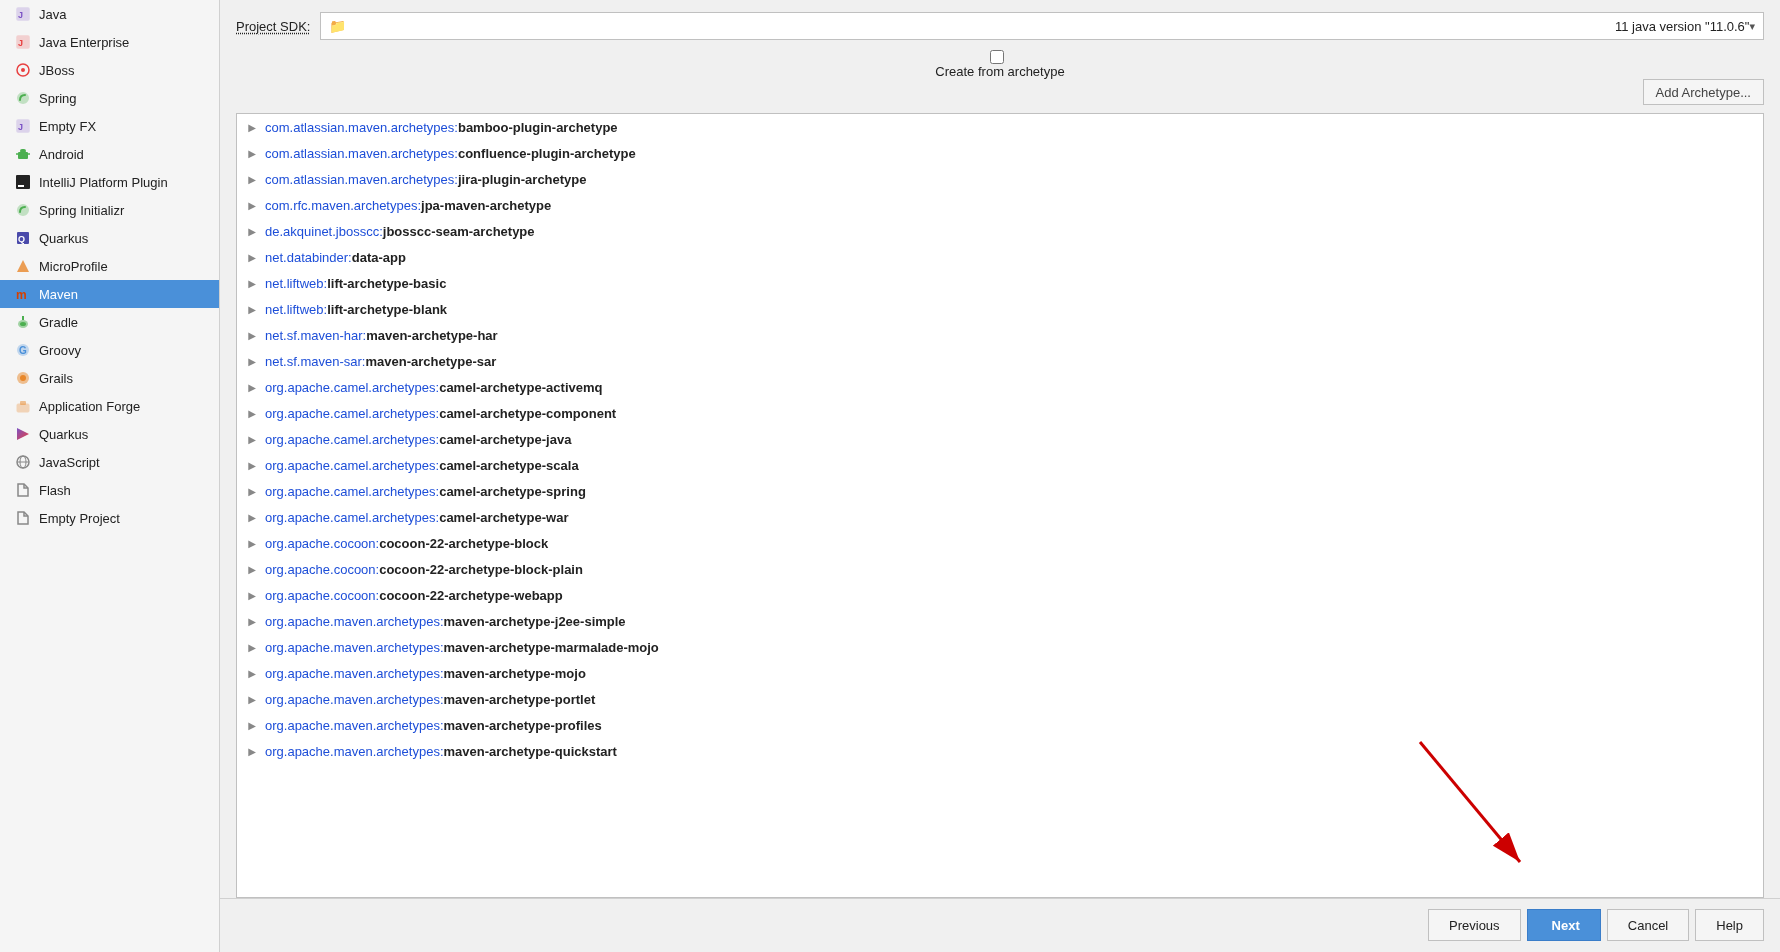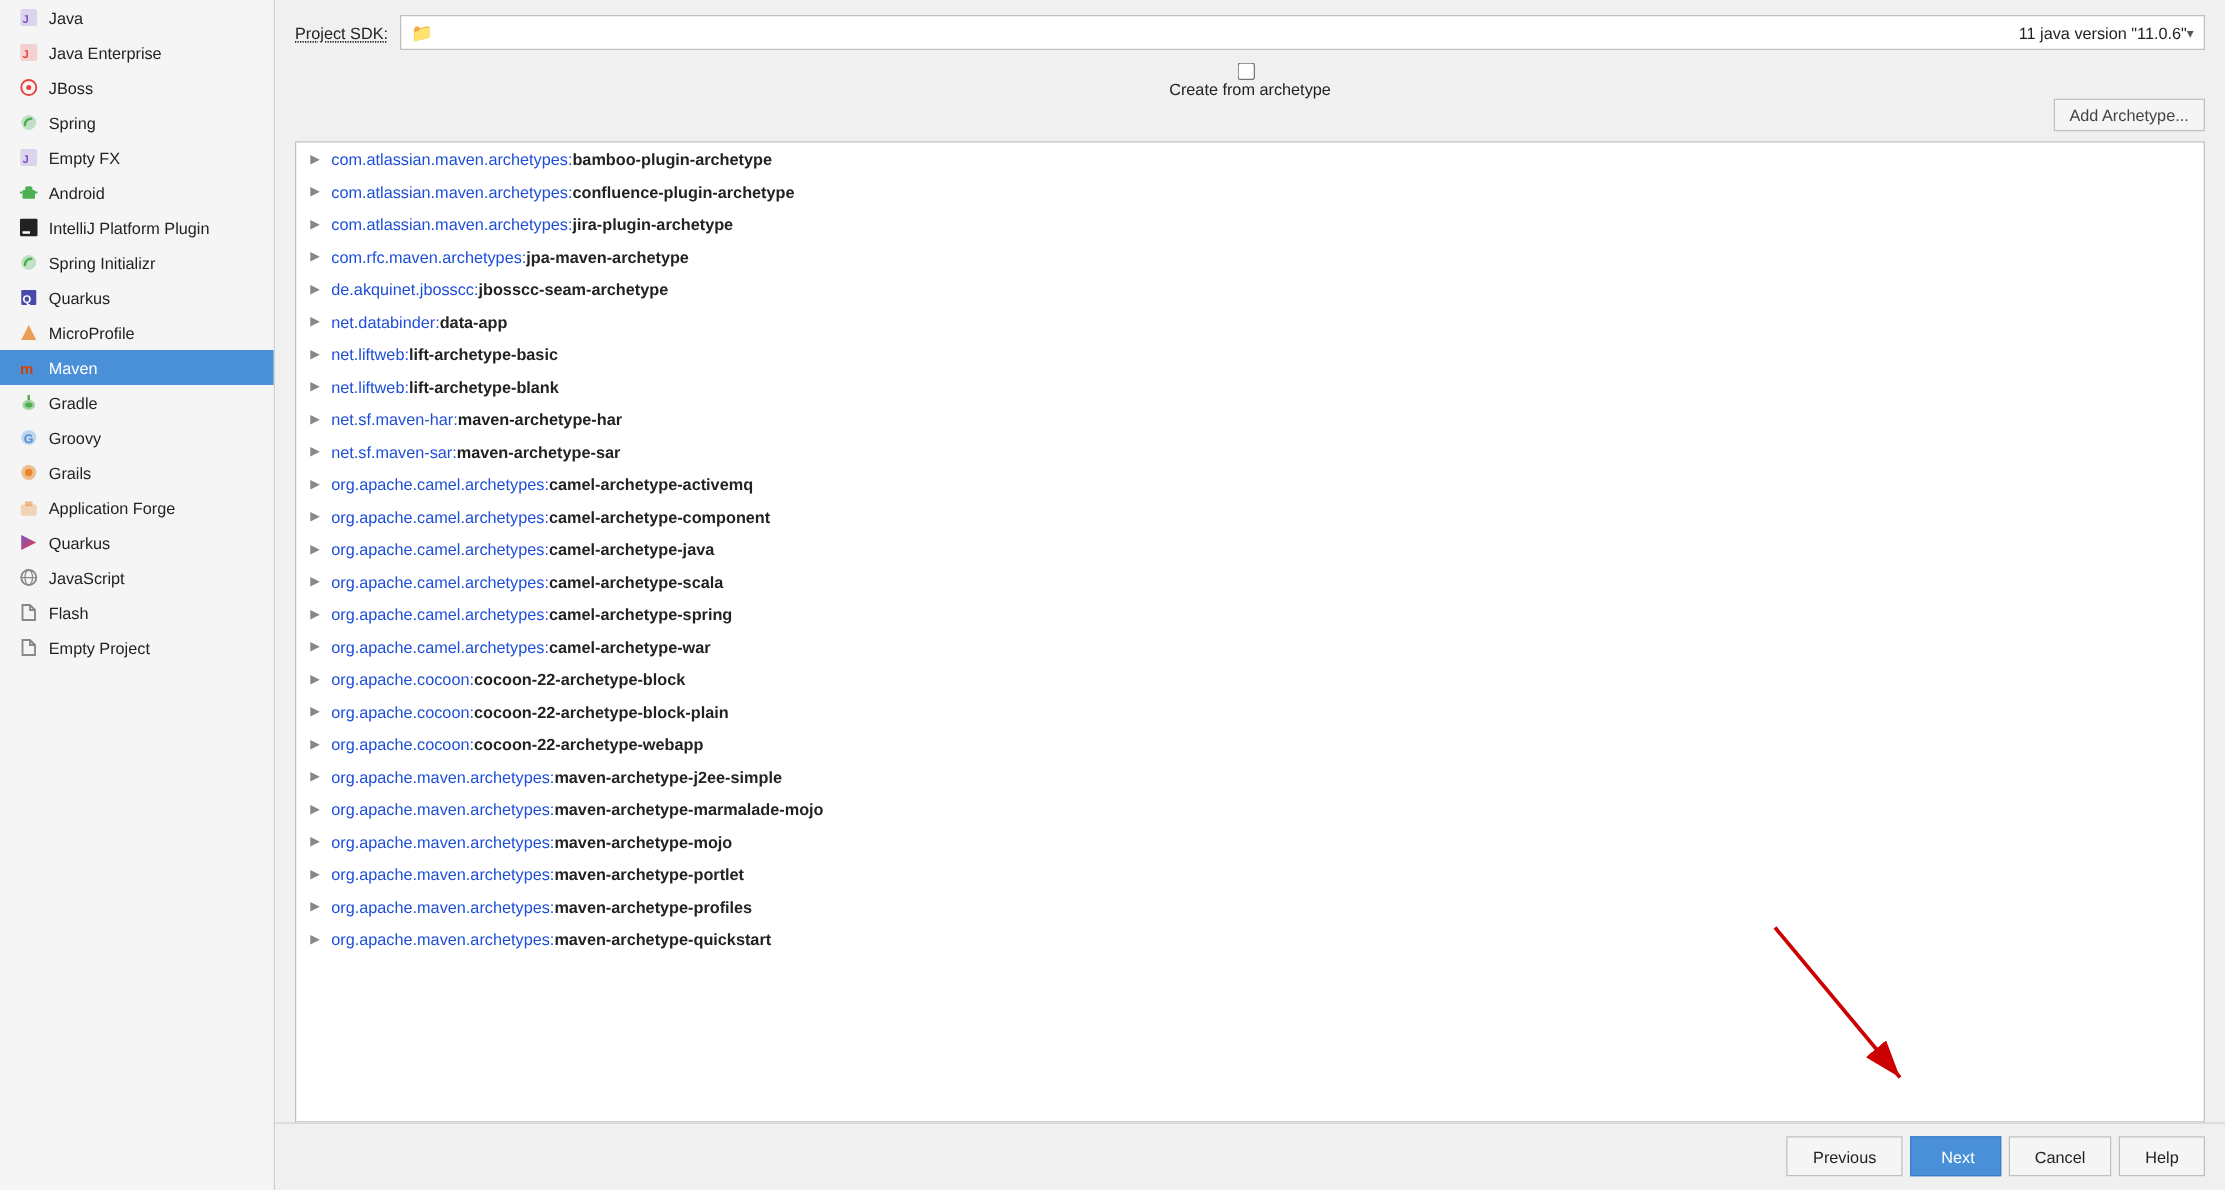--- a/index.html
+++ b/index.html
@@ -184,21 +184,21 @@
       border: 1px solid #c0c0c0;
       background: #f5f5f5;
       cursor: pointer;
       height: 32px;
       color: #222;
     }
     .btn-primary {
       background: #4a90d9;
       color: #fff;
       border: 1px solid #3a7dc9;
-      font-weight: 400;
+      font-weight: 700;
       padding-left: 24px;
     }
     
     .content-wrapper {
       flex: 1;
       display: flex;
       flex-direction: column;
       position: relative;
       overflow: hidden;
     }

